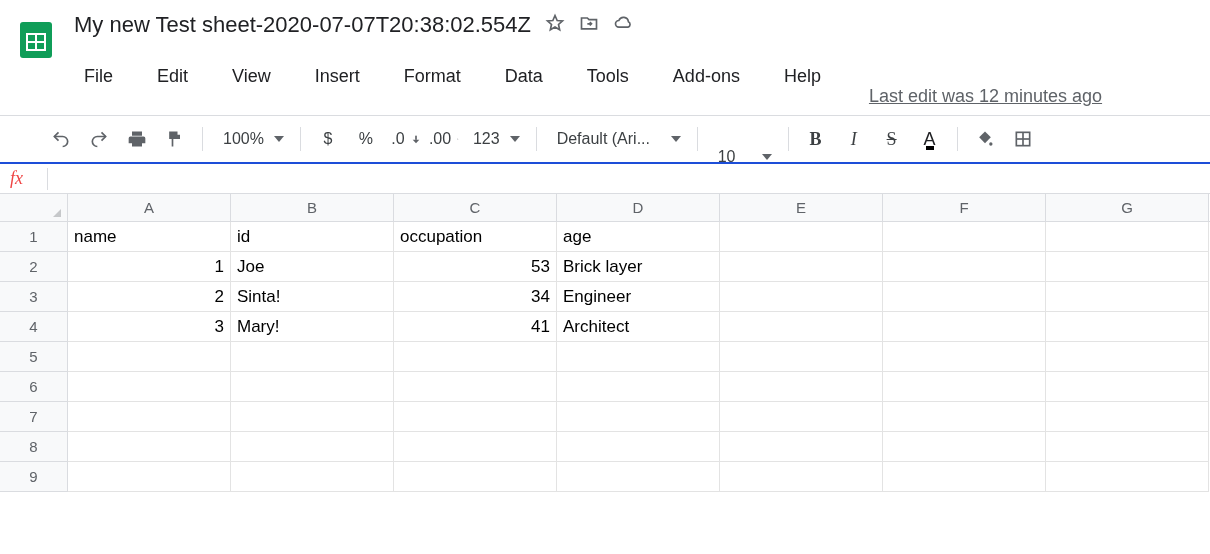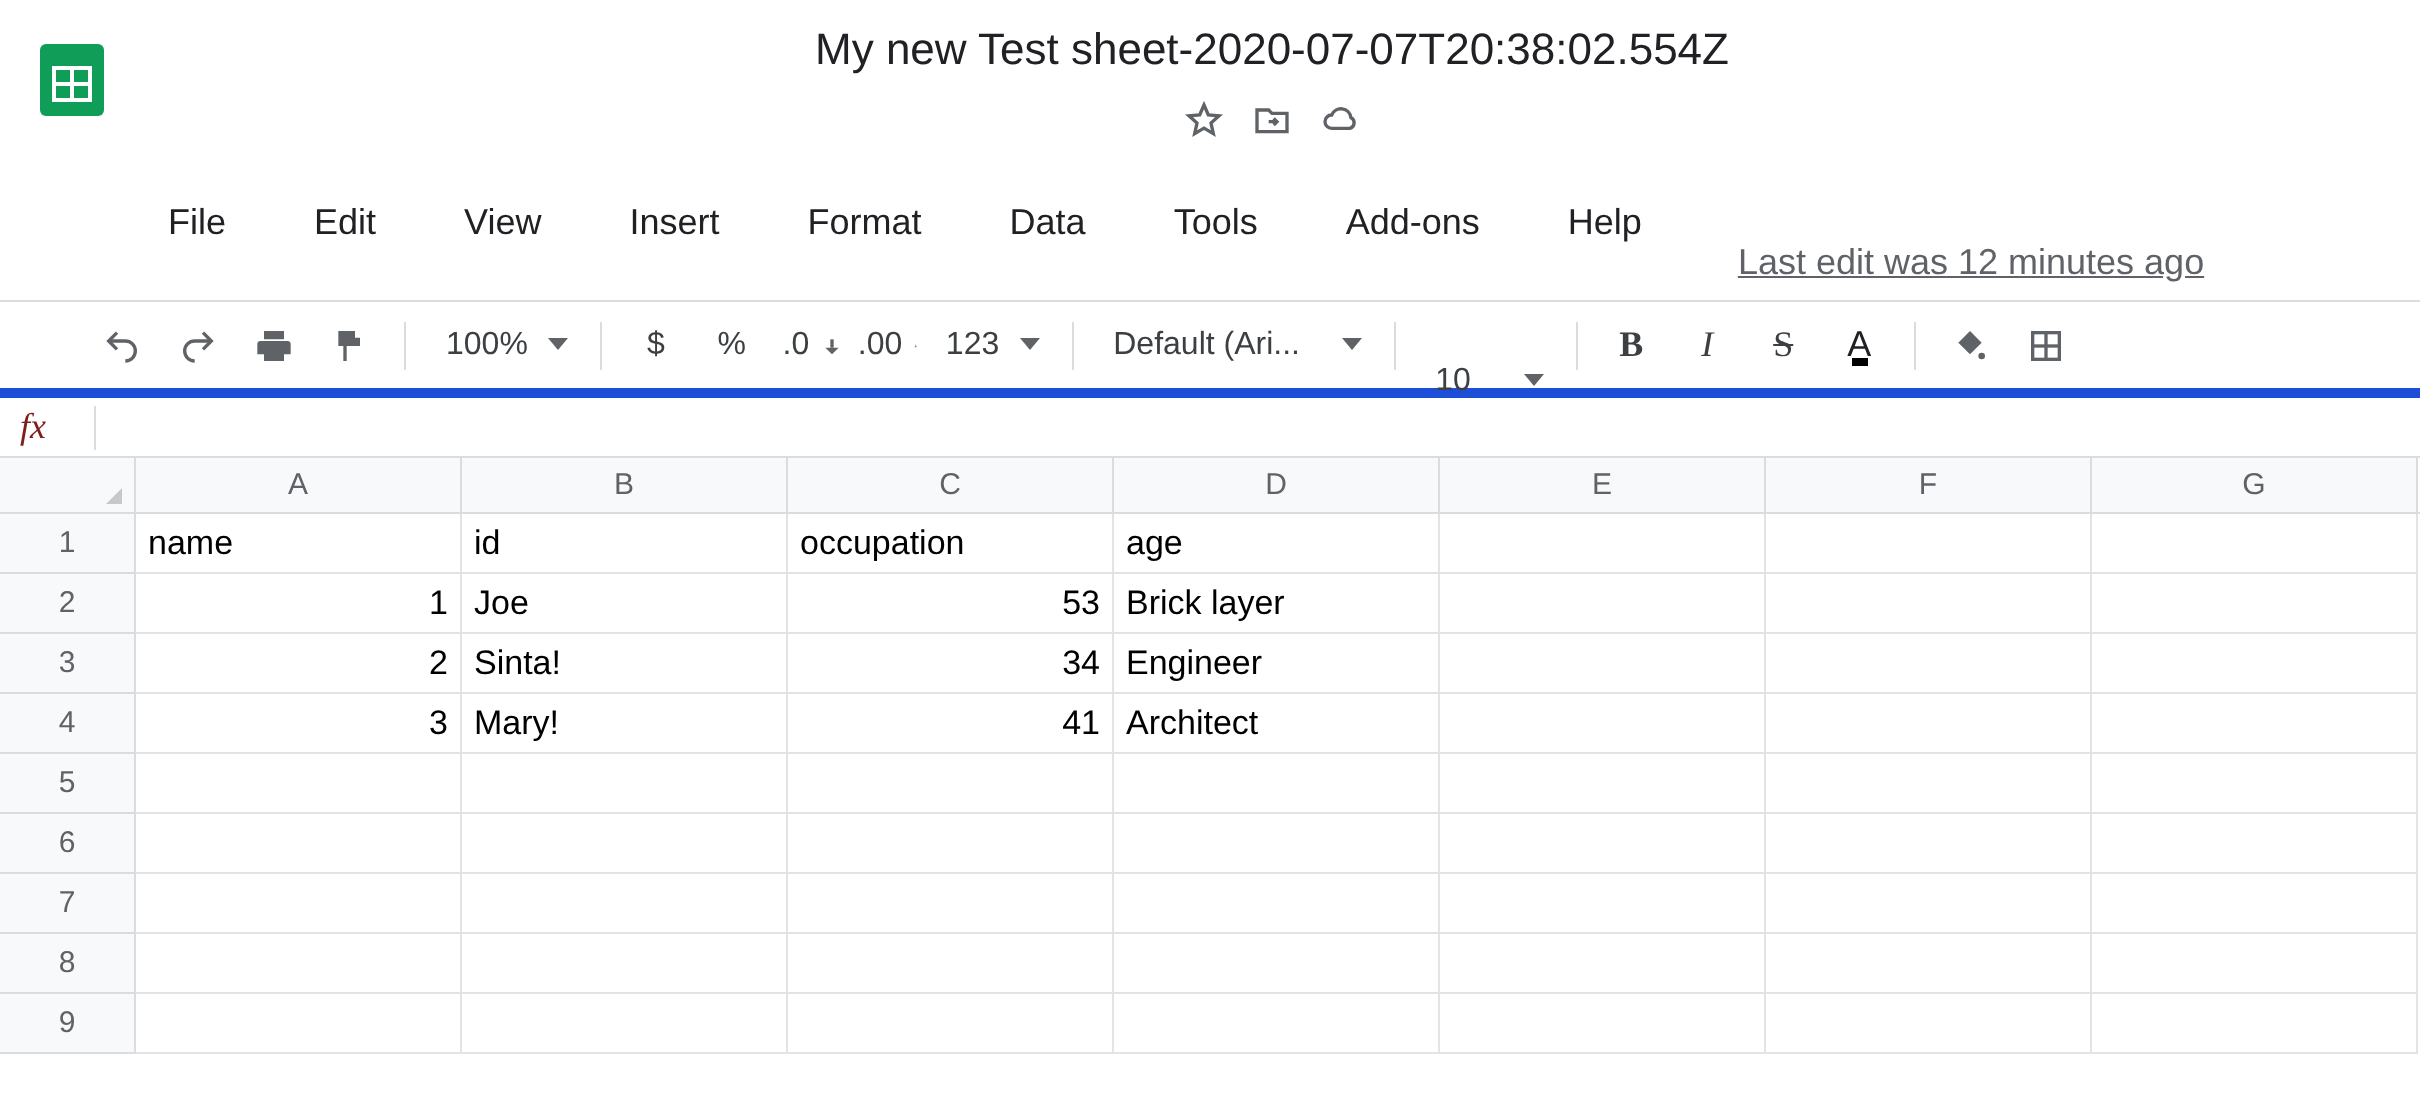--- a/index.html
+++ b/index.html
@@ -14,34 +14,34 @@
   
   .header { display: flex; align-items: flex-start; padding: 8px 8px 0 8px; }
   .logo {
     width: 56px; height: 56px;
     display: flex; align-items: center; justify-content: center;
     margin-right: 6px; margin-top: 4px;
     flex: 0 0 56px;
   }
   .logo svg { width: 40px; height: 40px; }
   .title-block { flex: 1; }
-  .title-row { display: flex; align-items: center; gap: 10px; padding-top: 2px; flex-direction: column; }
+  .title-row { display: flex; align-items: center; gap: 10px; padding-top: 2px; }
   .doc-title { font-size: 22px; font-weight: 400; color: #202124; padding: 2px 4px; }
   .title-icons { display: flex; align-items: center; gap: 14px; color: #5f6368; }
   .title-icons svg { width: 20px; height: 20px; }
   .menubar { display: flex; align-items: center; gap: 16px; padding-top: 6px; }
   .menu-item { font-size: 18px; color: #202124; padding: 4px 14px; cursor: pointer; }
   .last-edit { font-size: 18px; color: #5f6368; text-decoration: underline; padding-left: 18px; cursor: pointer; margin-top: 40px; }
   .divider-h { height: 1px; background: #dadce0; margin-top: 8px; }
 
   
   .toolbar {
     display: flex; align-items: center; height: 48px;
     padding: 0 8px 0 44px; gap: 4px; color: #5f6368;
-    border-bottom: 5px solid #1d4ed8;
+    border-bottom: 2px solid #1d4ed8;
   }
   .tb-btn { width: 34px; height: 34px; display: flex; align-items: center; justify-content: center; cursor: pointer; border-radius: 4px; }
   .tb-btn svg { width: 20px; height: 20px; }
   .tb-sep { width: 1px; height: 24px; background: #dadce0; margin: 0 6px; }
   .tb-text { font-size: 16px; color: #3c4043; padding: 0 4px; }
   .tb-drop { display: flex; align-items: center; cursor: pointer; padding: 0 6px; height: 34px; }
   .tb-drop .caret { margin-left: 6px; }
   .caret svg { width: 10px; height: 10px; }
   .font-drop { width: 140px; display:flex; align-items:center; justify-content:space-between; }
   .font-drop .lbl { white-space: nowrap; overflow:hidden; text-overflow: ellipsis; max-width: 110px; }
@@ -50,21 +50,21 @@
   .italic { font-style: italic; font-family: Georgia, serif; font-size: 18px; color:#3c4043; }
   .strike { text-decoration: line-through; font-family: Georgia, serif; font-size: 18px; color:#3c4043; }
   .textcolor { position: relative; font-family: Arial; font-size: 18px; color:#202124; }
   .textcolor .bar { position:absolute; left:2px; right:2px; bottom:0px; height:4px; background:#000; }
 
   
   .fxbar {
     display:flex; align-items:center; height: 30px;
     border-bottom: 1px solid #dadce0; padding-left: 10px;
   }
-  .fxlabel { font-style: italic; color: #7f1d1d; font-size: 18px; font-family: Georgia, serif; margin-right: 24px; }
+  .fxlabel { font-style: italic; color: #ef4444; font-size: 18px; font-family: Georgia, serif; margin-right: 24px; }
   .fx-sep { width:1px; height:22px; background:#dadce0; }
   .fx-input { flex:1; height:100%; border:none; outline:none; padding-left:8px; font-size:14px; }
 
   
   .grid-area { position: relative; }
   .col-headers { display:flex; height:28px; border-bottom:1px solid #dadce0; }
   .corner {
     width: 68px; flex:0 0 68px; background:#f8f9fa;
     border-right:1px solid #dadce0; position:relative;
   }

